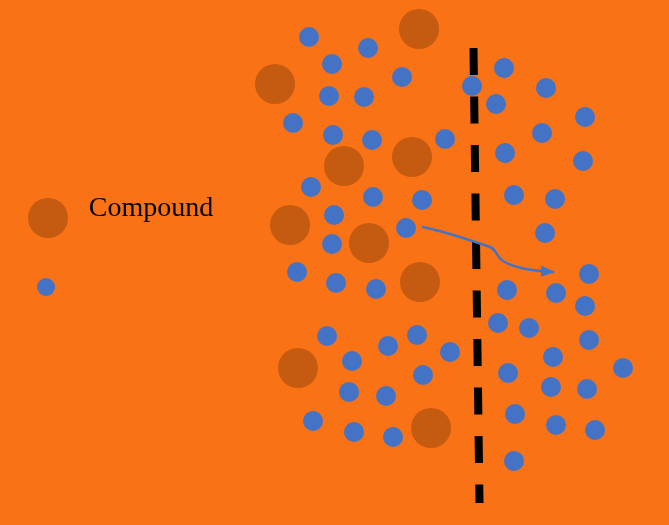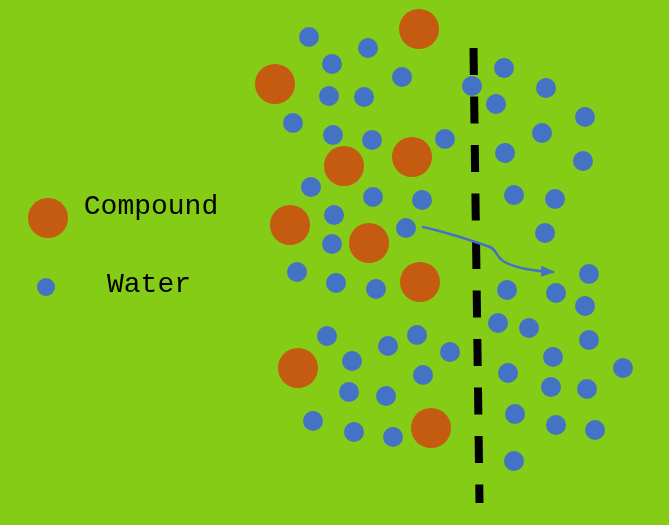--- a/index.html
+++ b/index.html
@@ -1,22 +1,22 @@
 <!DOCTYPE html>
 <html><head>
 <meta charset="utf-8">
 <style>
   html, body { margin: 0; padding: 0; background: #ffffff; }
   .canvas {
     position: relative;
     width: 669px;
     height: 525px;
-    background: #84cc16;
+    background: #f97316;
     overflow: hidden;
-    font-family: Liberation Mono, monospace;
+    font-family: Liberation Serif, serif;
   }
   .diagram-svg {
     position: absolute;
     left: 0; top: 0;
     width: 669px; height: 525px;
   }
   .legend { position: absolute; left: 0; top: 0; width: 260px; height: 330px; }
   .swatch { position: absolute; border-radius: 50%; }
   .swatch-compound { left: 28px; top: 198px; width: 40px; height: 40px; }
   .swatch-water { left: 37px; top: 278px; width: 18px; height: 18px; }
@@ -122,16 +122,15 @@
 
     <path fill="none" stroke-linecap="round" marker-end="url(#arrowhead)" d="M 423 227 C 450 233 470 240 490 247 C 497 250 495 255 503 261 C 516 269 535 271 553 272" stroke="#4472C4" stroke-width="2.5"></path>
   </svg>
 
   <div class="legend">
     <span class="swatch swatch-compound" style="background: rgb(197, 90, 17);"></span>
     <div class="legend-text legend-text-compound" style="color: rgb(0, 0, 0);">
       <div>Compound</div>
     </div>
     <span class="swatch swatch-water" style="background: rgb(68, 114, 196);"></span>
-    <div class="legend-text legend-text-water" style="color: rgb(0, 0, 0);">Water</div>
   </div>
 
 </div>
 
 </body></html>

